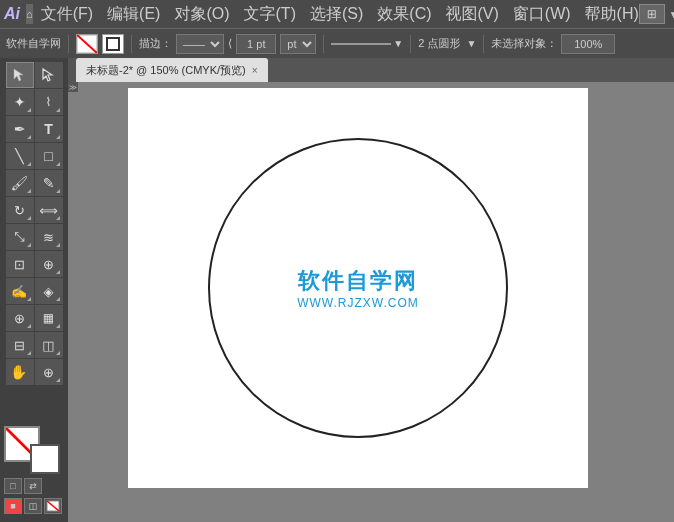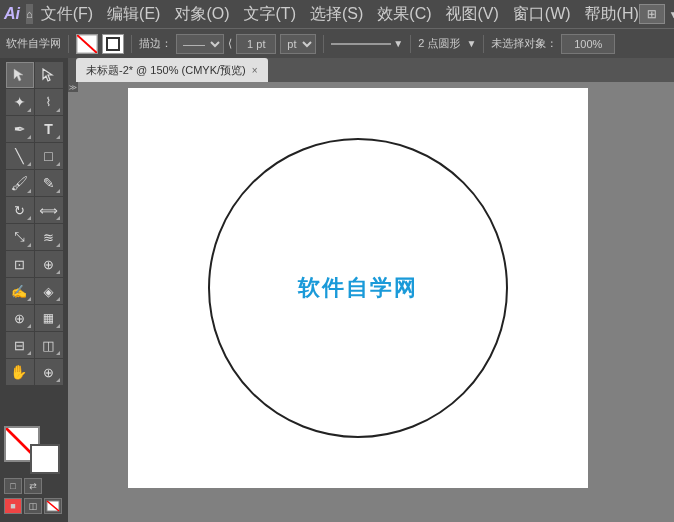--- a/index.html
+++ b/index.html
@@ -474,17 +474,18 @@
       </div>
     </div>
 
     <div id="drag-handle">≫</div>
 
     <div id="document">
 
       <div id="circle-container">
         <div id="circle-shape">
           <span class="watermark-text">软件自学网</span>
+          <span class="watermark-url">WWW.RJZXW.COM</span>
         </div>
       </div>
     </div>
   </div>
 </div>
 
 </body></html>

